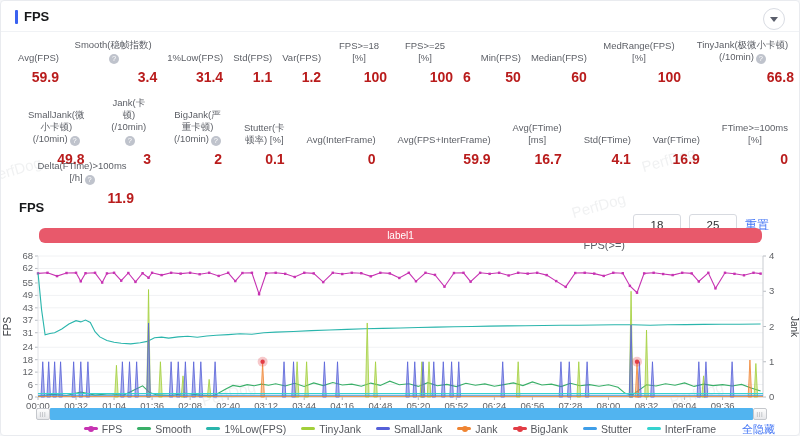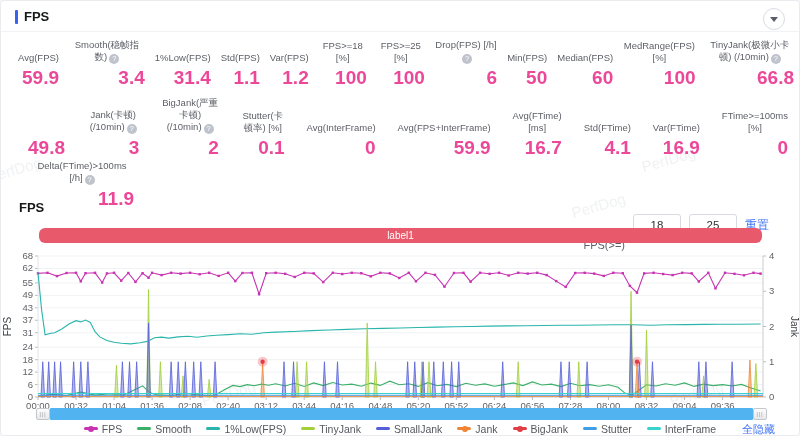--- a/index.html
+++ b/index.html
@@ -12,21 +12,21 @@
   #collapse-btn .caret{width:0;height:0;border-left:4px solid transparent;border-right:4px solid transparent;border-top:5px solid #5a5e6b;}
   #header-divider{position:absolute;top:30px;left:0;right:0;height:1px;background:#f0f2f5;}
   
   .stat-row{position:absolute;left:12px;display:flex;align-items:flex-end;}
   #stat-row-1{top:38px;}
   #stat-row-2{top:96px;left:16px;}
   #stat-row-3{top:159px;left:24px;}
   .stat-cell{display:flex;flex-direction:column;justify-content:flex-end;align-items:flex-end;padding:0 5px;text-align:center;}
   #stat-row-2 .stat-cell{padding:0 11px;}
   .stat-label{font-size:9.5px;color:#5c5f66;line-height:12px;max-width:104px;}
-  .stat-value{font-size:19px;font-weight:bold;color:#ec4899;margin-top:5px;line-height:17px;}
+  .stat-value{font-size:14px;font-weight:bold;color:#b91c1c;margin-top:5px;line-height:17px;}
   .help-icon{display:inline-block;width:10px;height:10px;margin-left:2px;border-radius:50%;background:#bfc3cc;color:#fff;font-size:7.5px;line-height:10px;text-align:center;vertical-align:-1px;cursor:pointer;}
   
   .watermark{position:absolute;font-size:15px;color:rgba(70,75,95,0.08);transform:rotate(-16deg);pointer-events:none;white-space:nowrap;}
   
   #chart-title{position:absolute;left:18px;top:199px;font-size:13px;font-weight:bold;color:#17181a;}
   #fps-filter{position:absolute;right:30px;top:198px;display:flex;align-items:center;gap:8px;}
   #fps-filter-label{font-size:11px;color:#5c5f66;margin-top:40px;}
   .fps-input{width:46px;height:20px;border:1px solid #d7dae0;border-radius:3px;text-align:center;font-size:11.5px;color:#303133;font-family:inherit;padding:0;background:#fff;}
   #reset-link{font-size:12px;color:#4174f5;text-decoration:none;cursor:pointer;text-align:center;}
   
@@ -83,21 +83,20 @@
       </div>
       <div class="stat-cell">
         <div class="stat-label">FPS&gt;=18 [%]</div>
         <div class="stat-value">100</div>
       </div>
       <div class="stat-cell">
         <div class="stat-label">FPS&gt;=25 [%]</div>
         <div class="stat-value">100</div>
       </div>
       <div class="stat-cell">
-        <div class="stat-label">Drop(FPS) [/h]<span class="help-icon">?</span></div>
         <div class="stat-value">6</div>
       </div>
       <div class="stat-cell">
         <div class="stat-label">Min(FPS)</div>
         <div class="stat-value">50</div>
       </div>
       <div class="stat-cell">
         <div class="stat-label">Median(FPS)</div>
         <div class="stat-value">60</div>
       </div>
@@ -105,20 +104,21 @@
         <div class="stat-label">MedRange(FPS)[%]</div>
         <div class="stat-value">100</div>
       </div>
       <div class="stat-cell">
         <div class="stat-label">TinyJank(极微小卡顿) (/10min)<span class="help-icon">?</span></div>
         <div class="stat-value">66.8</div>
       </div>
     </div>
   <div id="stat-row-2" class="stat-row">
       <div class="stat-cell">
+        <div class="stat-label">SmallJank(微小卡顿) (/10min)<span class="help-icon">?</span></div>
         <div class="stat-value">49.8</div>
       </div>
       <div class="stat-cell">
         <div class="stat-label">Jank(卡顿) (/10min)<span class="help-icon">?</span></div>
         <div class="stat-value">3</div>
       </div>
       <div class="stat-cell">
         <div class="stat-label">BigJank(严重卡顿) (/10min)<span class="help-icon">?</span></div>
         <div class="stat-value">2</div>
       </div>

